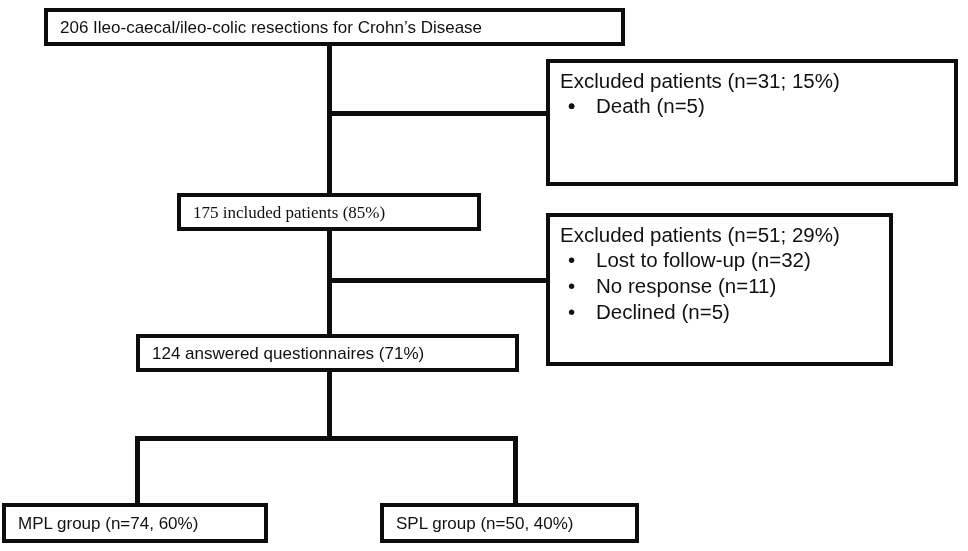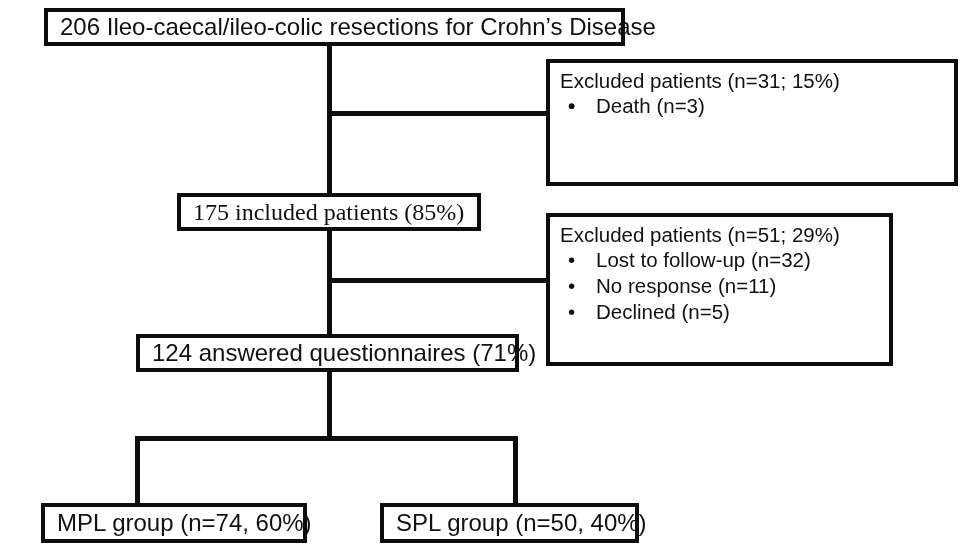--- a/index.html
+++ b/index.html
@@ -19,21 +19,21 @@
   }
   .node {
     position: absolute;
     box-sizing: border-box;
     border: 4px solid #0d0d0d;
     background: #ffffff;
     z-index: 3;
   }
   .node .txt {
     display: block;
-    font-size: 24px;
+    font-size: 17px;
     line-height: 1.0;
     white-space: nowrap;
     color: #111111;
   }
   
   .node.single {
     display: flex;
     align-items: center;
     padding-left: 12px;
   }
@@ -104,21 +104,21 @@
     <span class="head">Excluded patients (n=31; 15%)</span>
     <ul>
       <li>
         <span class="bullet">•</span>
       </li>
       <li>
         <span class="bullet">•</span>
       </li>
       <li>
         <span class="bullet">•</span>
-        <span>Death (n=3)</span>
+        <span>Death (n=5)</span>
       </li>
     </ul>
   </div>
 
   <div class="node single" style="left:177px; top:193px; width:304px; height:38px;font-family:Liberation Serif, serif;">
     <span class="txt">175 included patients (85%)</span>
   </div>
 
   <div class="node listbox" style="left:546px; top:213px; width:347px; height:153px;">
     <span class="head">Excluded patients (n=51; 29%)</span>
@@ -135,21 +135,21 @@
         <span class="bullet">•</span>
         <span>Declined (n=5)</span>
       </li>
     </ul>
   </div>
 
   <div class="node single" style="left:136px; top:334px; width:383px; height:38px;text-align:center;">
     <span class="txt">124 answered questionnaires (71%)</span>
   </div>
 
-  <div class="node single" style="left:2px; top:503px; width:266px; height:40px;margin-left:39px;">
+  <div class="node single" style="left:2px; top:503px; width:266px; height:40px;">
     <span class="txt">MPL group (n=74, 60%)</span>
   </div>
 
   <div class="node single" style="left:380px; top:503px; width:259px; height:40px;">
     <span class="txt">SPL group (n=50, 40%)</span>
   </div>
 
 </div>
 
 </body></html>

